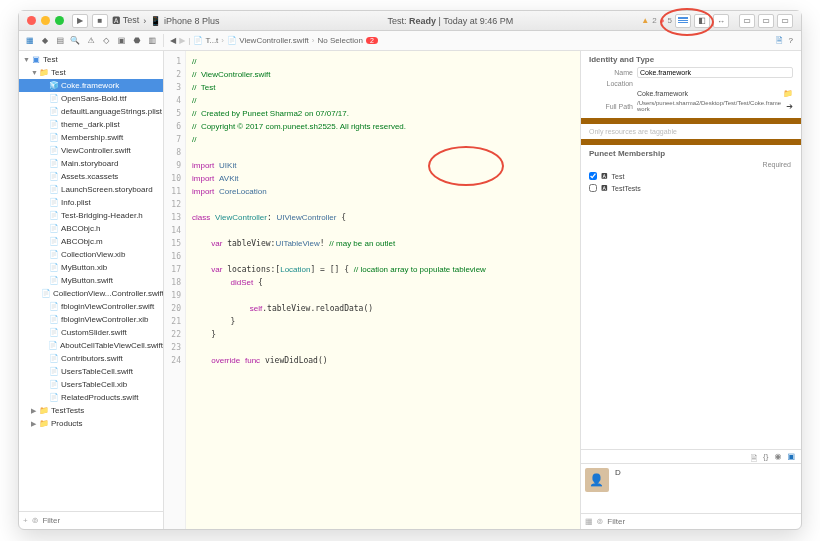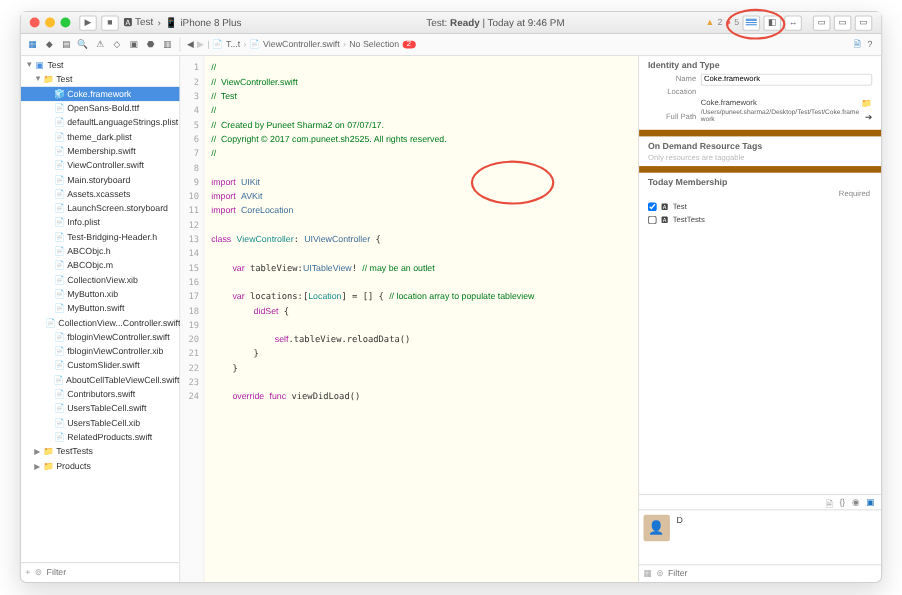--- a/index.html
+++ b/index.html
@@ -353,25 +353,24 @@
           <div class="insp-val">Coke.framework</div>
           <span>📁</span>
         </div>
         <div class="insp-row">
           <div class="insp-label">Full Path</div>
           <div class="insp-val insp-path">/Users/puneet.sharma2/Desktop/Test/Test/Coke.framework</div>
           <span>➔</span>
         </div>
       </div>
       <div class="insp-section">
-        <div class="insp-title">On Demand Resource Tags</div>
         <div class="insp-hint">Only resources are taggable</div>
       </div>
       <div class="insp-section" style="border-bottom:none">
-        <div class="insp-title">Today Membership</div>
+        <div class="insp-title">Puneet Membership</div>
         <div class="target-head">
             <span></span>
             <span>Required</span>
           </div>
         <div class="target-list" id="target-list">
             <div class="target-item">
               <input type="checkbox" checked="" style="">
               <span class="ficon">🅰</span>
               <span>Test</span>
             </div>

